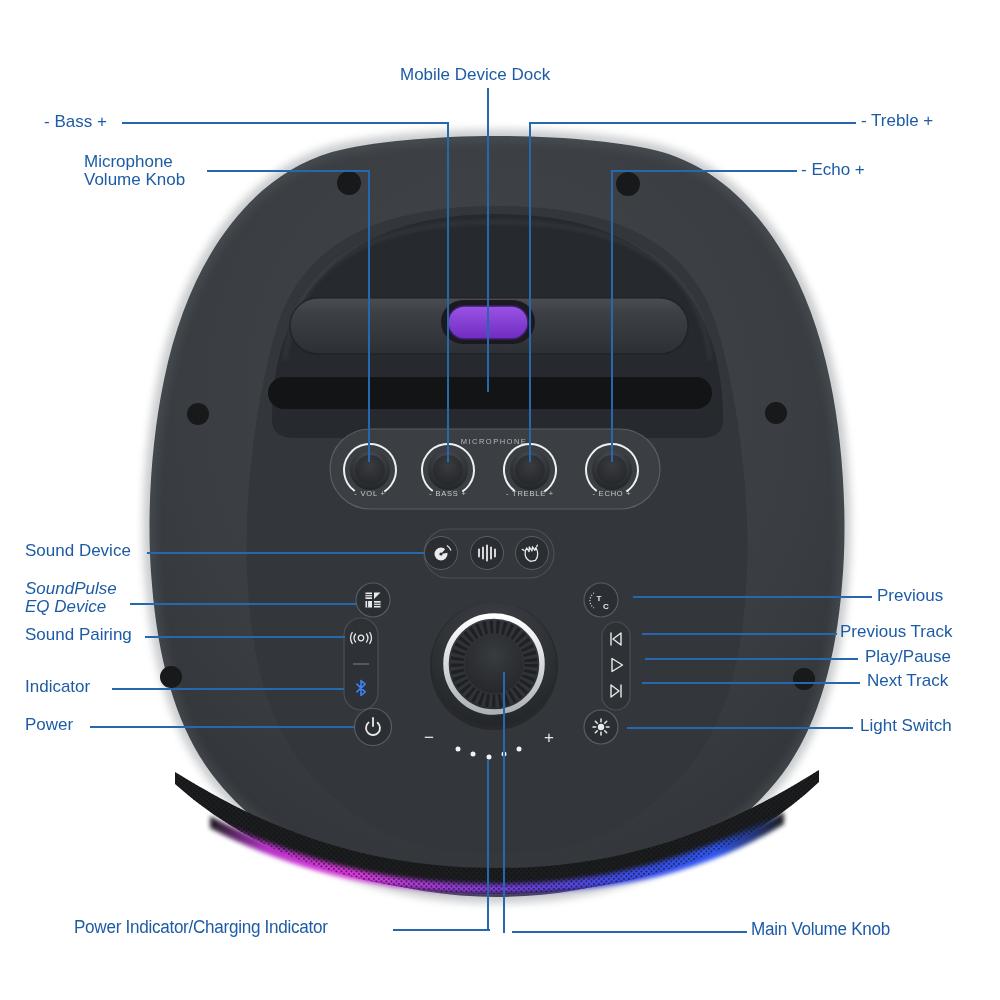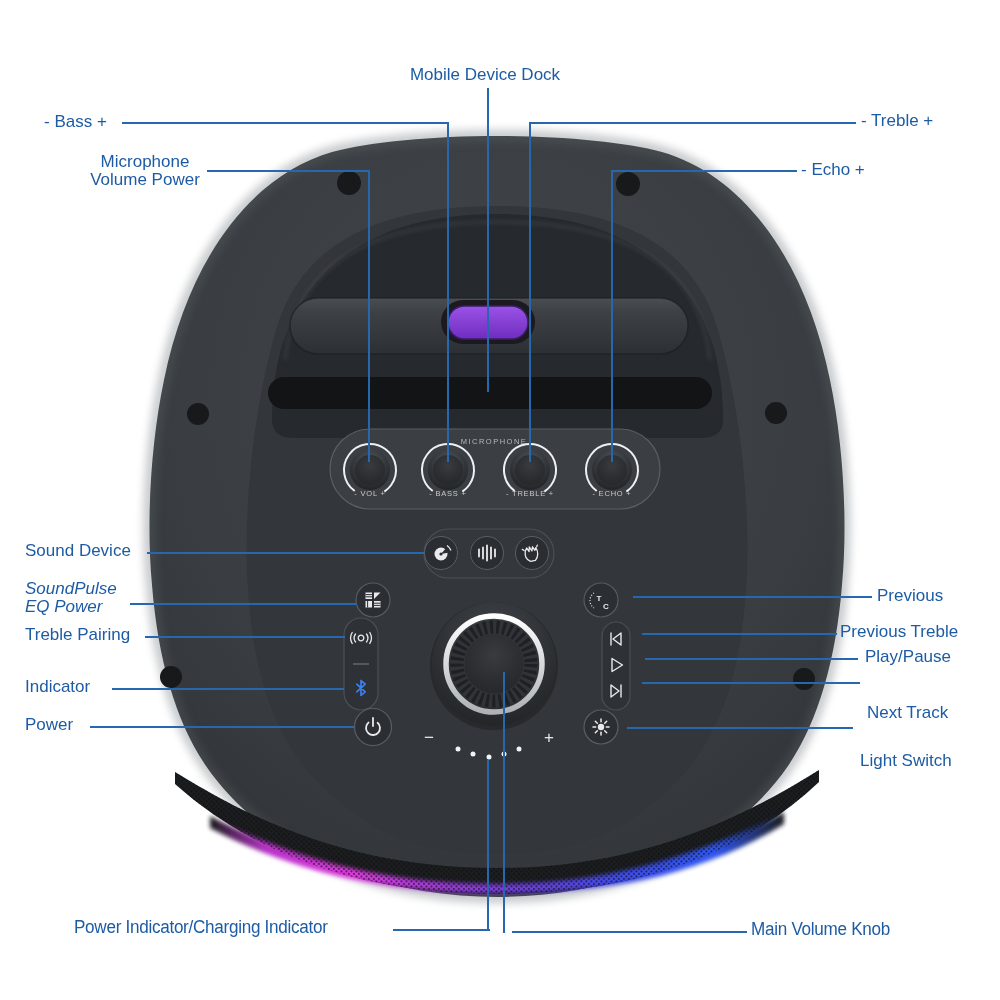--- a/index.html
+++ b/index.html
@@ -1,20 +1,20 @@
 <!DOCTYPE html>
 <html><head>
 <meta charset="utf-8">
 <style>
   html,body{margin:0;padding:0;background:#ffffff;}
   .stage{position:relative;width:1000px;height:1000px;background:#ffffff;overflow:hidden;
          font-family:"Liberation Sans",sans-serif;}
   .stage svg{position:absolute;left:0;top:0;}
   .lbl{position:absolute;color:#1d5ca5;font-size:17px;line-height:18px;white-space:nowrap;}
-  .lbl.center{text-align:center;}
+  .lbl.center{}
   .lbl.cond{font-size:18px;letter-spacing:-0.3px;transform:scaleX(0.95);transform-origin:left center;}
   .hline,.vline{position:absolute;background:#2767ae;}
   .hline{height:2px;}
   .vline{width:2px;}
 </style>
 </head>
 <body>
 
 <div class="stage">
 
@@ -311,32 +311,32 @@
   <div class="hline" style="left:393px;top:929px;width:97px;"></div>
   <div class="vline" style="left:487px;top:760px;height:171px;"></div>
   <div class="hline" style="left:512px;top:931px;width:235px;"></div>
   <div class="vline" style="left:503px;top:672px;height:261px;"></div>
 
   <div class="lbl center" style="left:400px;top:66px;width:170px;">Mobile Device Dock</div>
   <div class="lbl" style="left:44px;top:113px;">- Bass +</div>
   <div class="lbl" style="left:861px;top:112px;">- Treble +</div>
   <div class="lbl center" style="left:84px;top:153px;width:122px;">
     <div>Microphone</div>
-    <div>Volume Power</div>
+    <div>Volume Knob</div>
   </div>
   <div class="lbl" style="left:801px;top:161px;">- Echo +</div>
   <div class="lbl" style="left:25px;top:542px;">Sound Device</div>
   <div class="lbl" style="left:25px;top:580px;font-style:italic;">
     <div>SoundPulse</div>
-    <div>EQ Power</div>
+    <div>EQ Device</div>
   </div>
-  <div class="lbl" style="left:25px;top:626px;">Treble Pairing</div>
+  <div class="lbl" style="left:25px;top:626px;">Sound Pairing</div>
   <div class="lbl" style="left:25px;top:678px;">Indicator</div>
   <div class="lbl" style="left:25px;top:716px;">Power</div>
   <div class="lbl" style="left:877px;top:587px;">Previous</div>
-  <div class="lbl" style="left:840px;top:623px;">Previous Treble</div>
+  <div class="lbl" style="left:840px;top:623px;">Previous Track</div>
   <div class="lbl" style="left:865px;top:648px;">Play/Pause</div>
-  <div class="lbl" style="left:867px;top:704px;">Next Track</div>
-  <div class="lbl" style="left:860px;top:717px;margin-top:35px;">Light Switch</div>
+  <div class="lbl" style="left:867px;top:672px;">Next Track</div>
+  <div class="lbl" style="left:860px;top:717px;">Light Switch</div>
   <div class="lbl cond" style="left:74px;top:918px;">Power Indicator/Charging Indicator</div>
   <div class="lbl cond" style="left:751px;top:920px;">Main Volume Knob</div>
 
 </div>
 
 </body></html>

